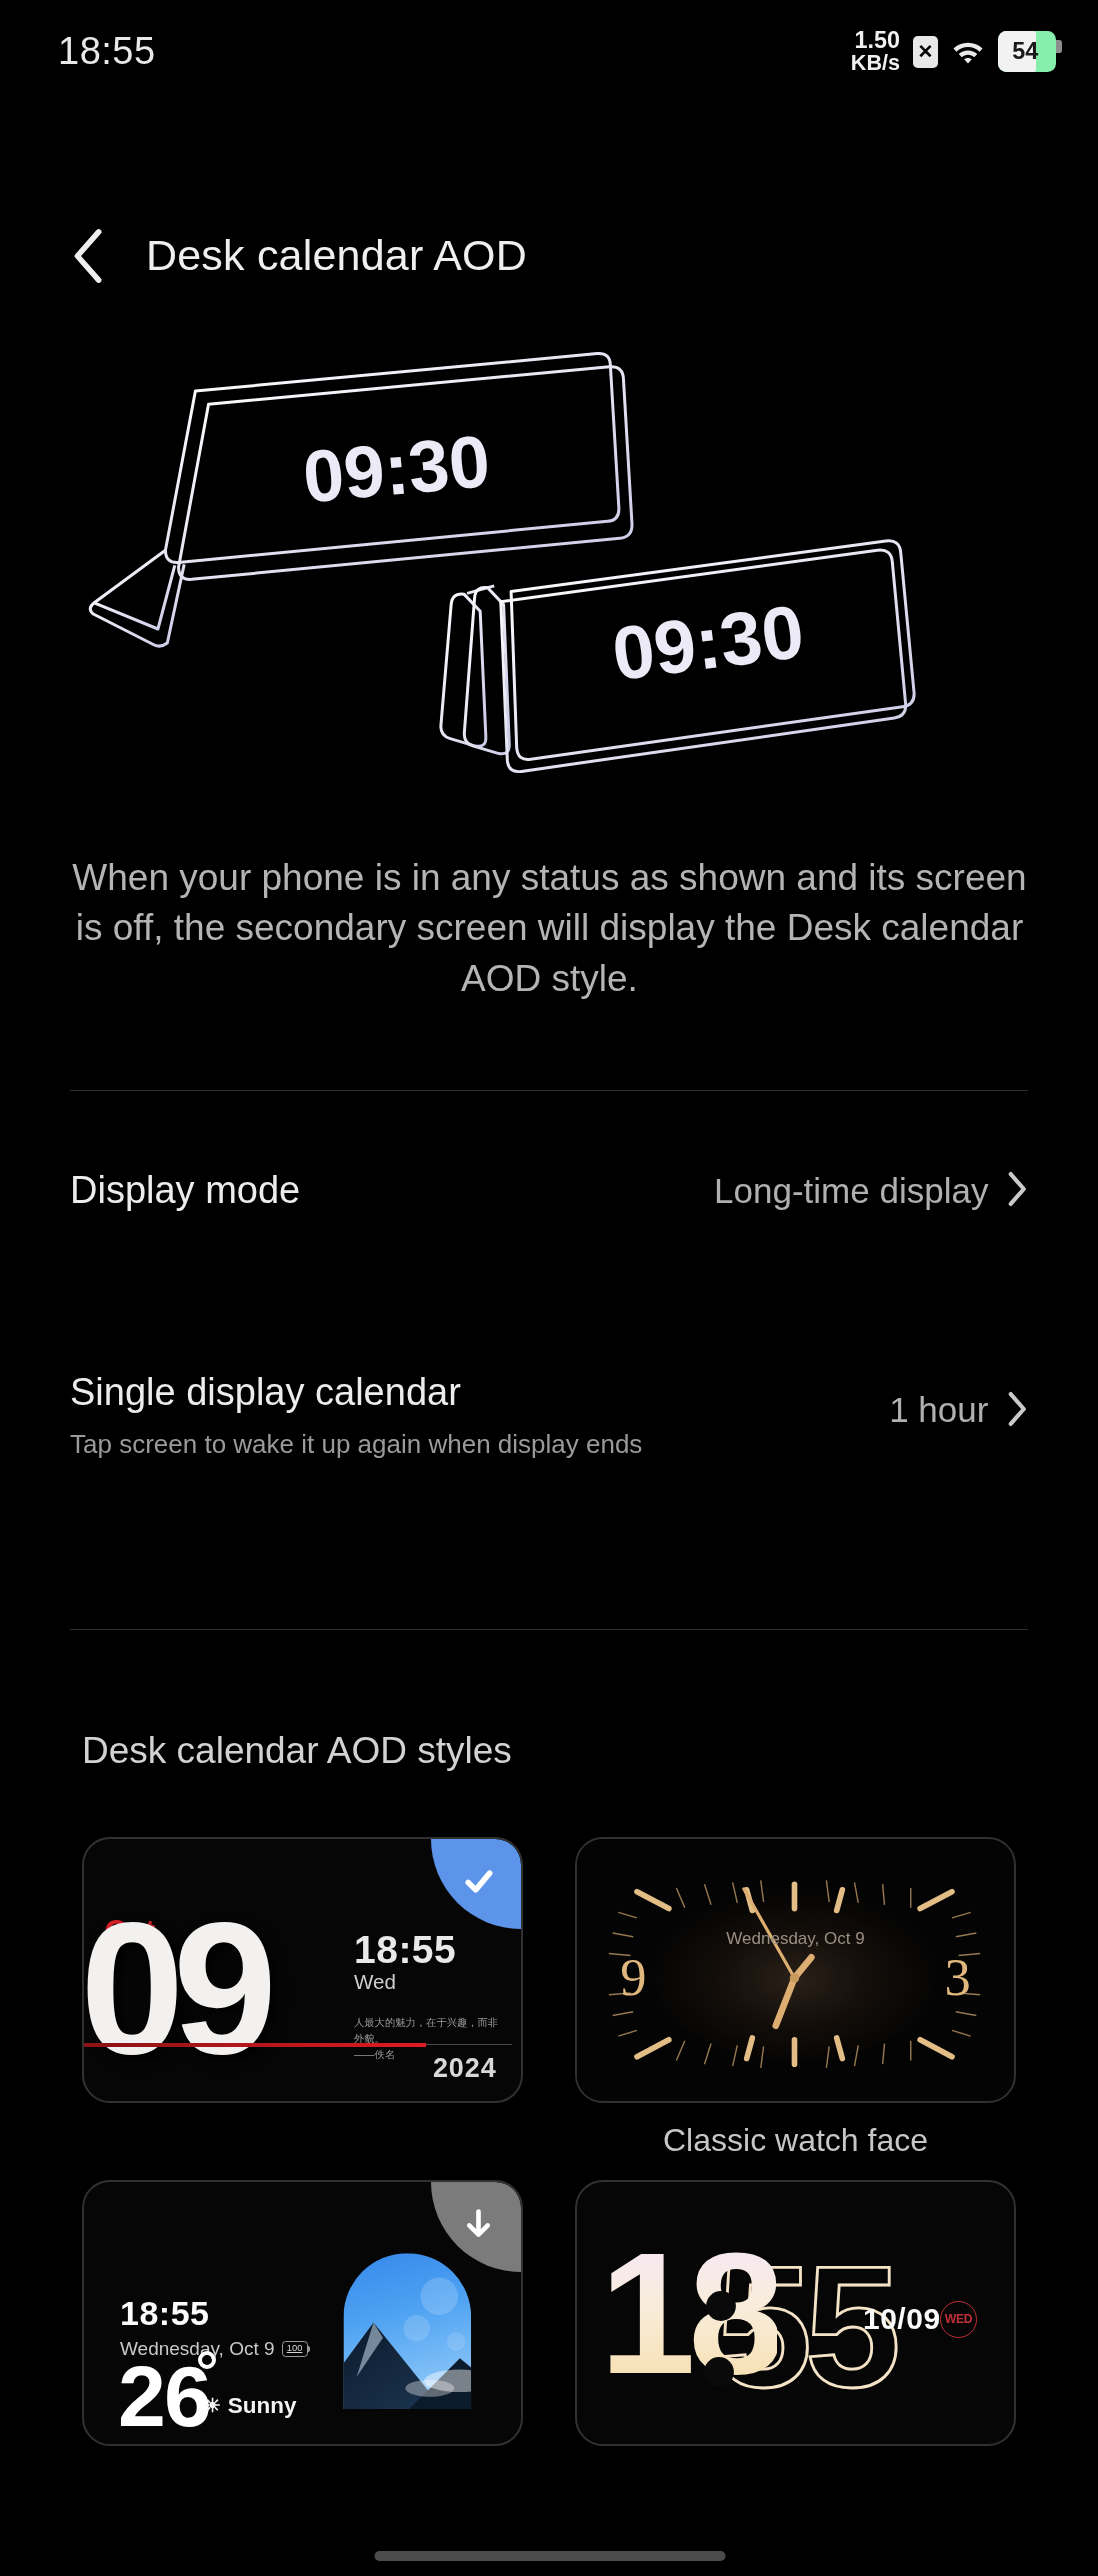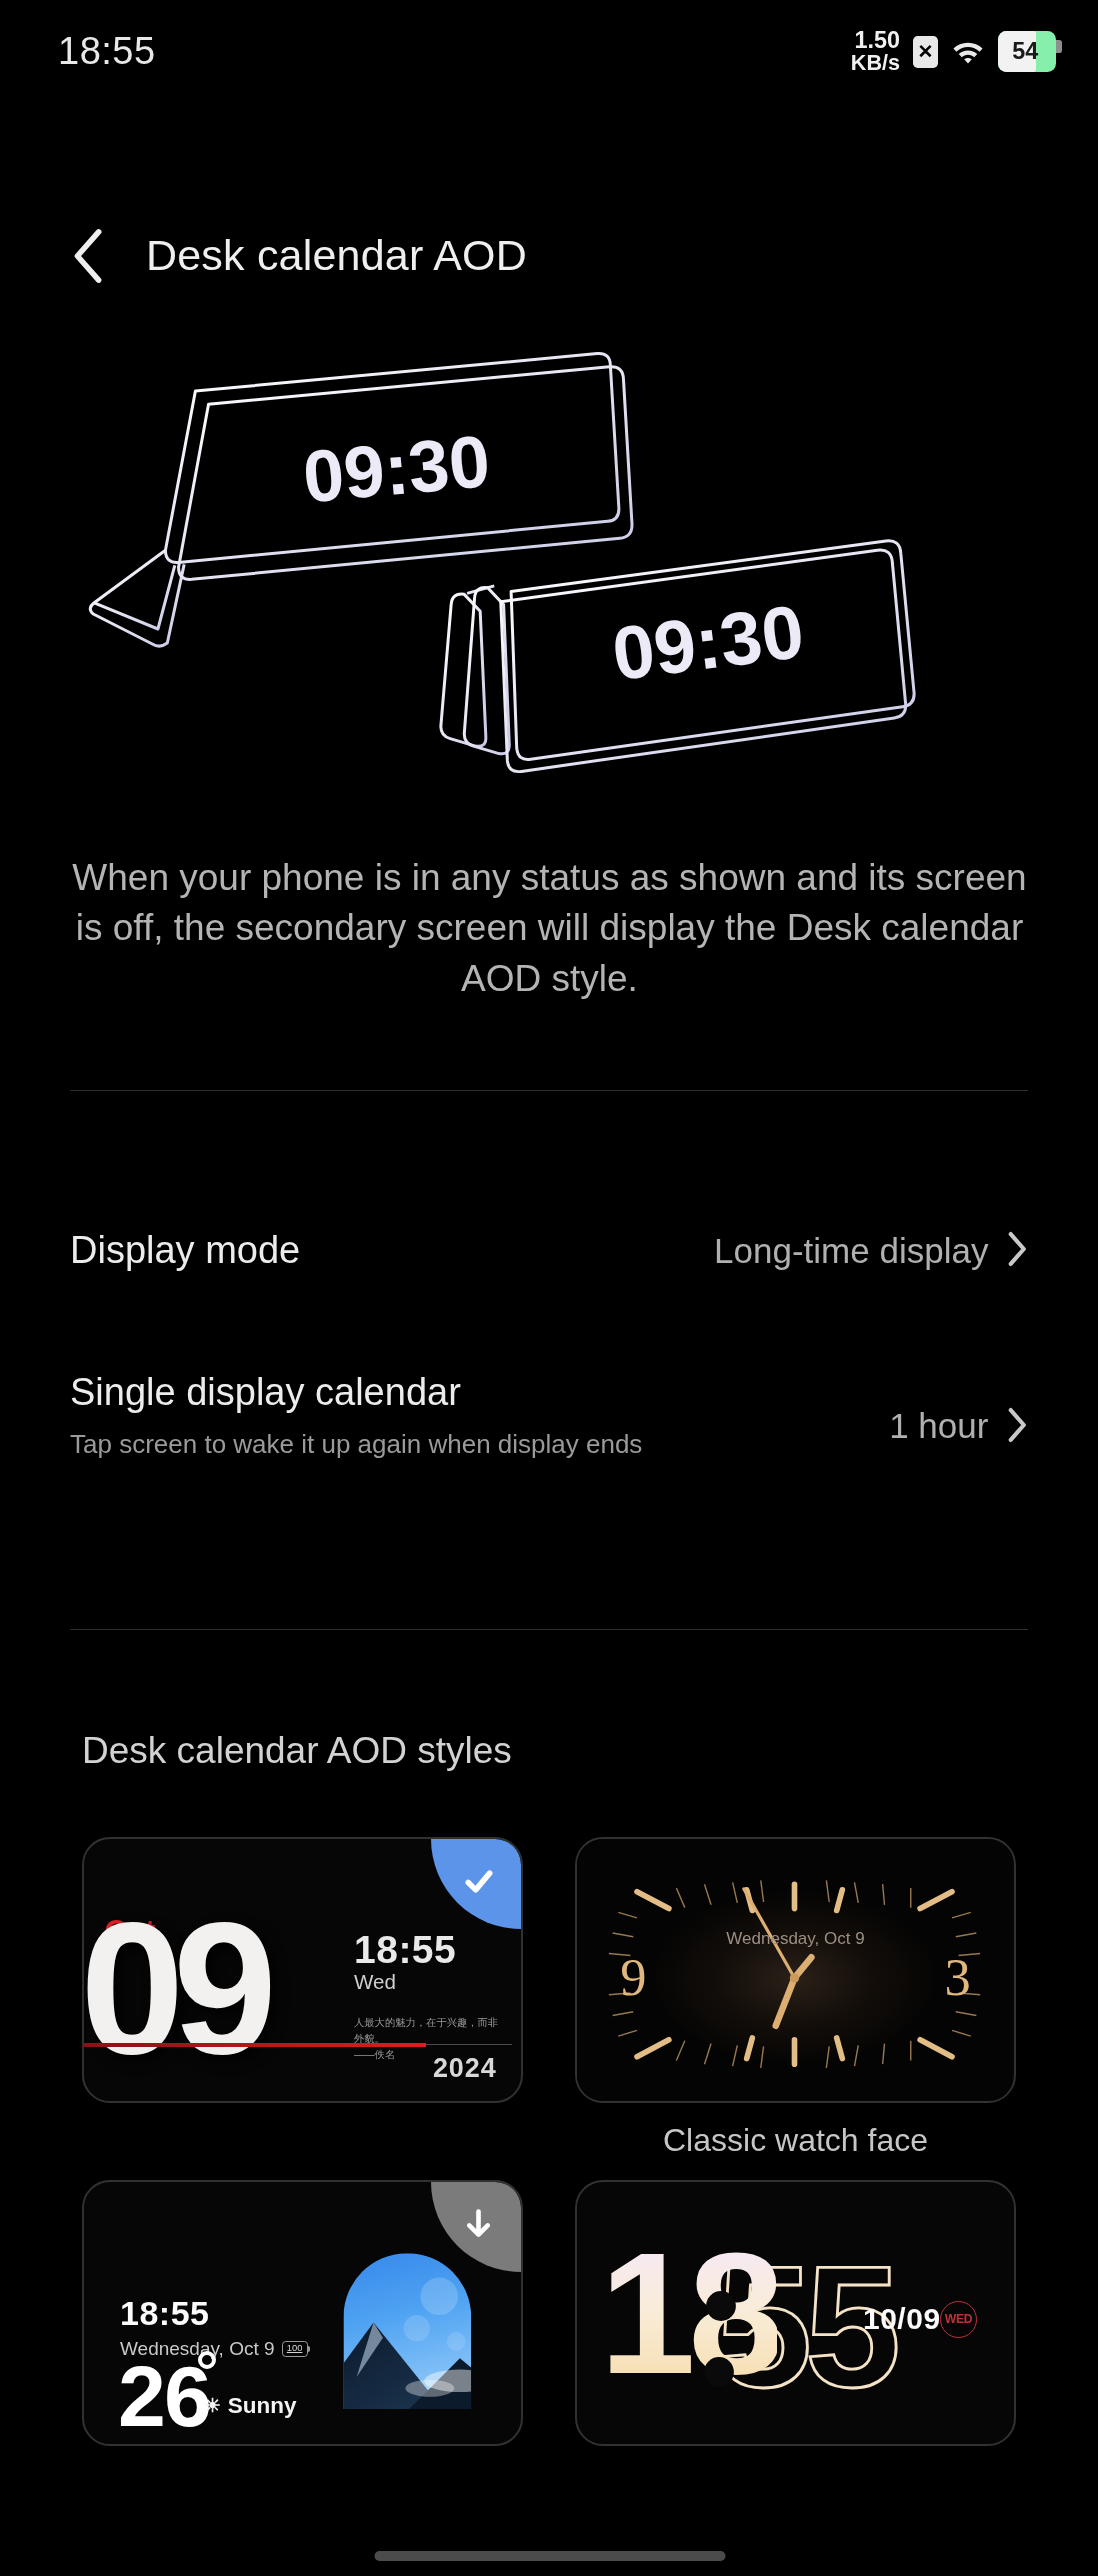--- a/index.html
+++ b/index.html
@@ -112,37 +112,37 @@
   #div1 { top: 1090px; }
   #div2 { top: 1629px; }
 
   
   .row {
     position: absolute; left: 70px;
     width: 958px;
     display: flex; align-items: flex-start;
     cursor: pointer;
   }
-  #row-display-mode { top: 1228px; align-items: center; }
+  #row-display-mode { top: 1168px; align-items: center; }
   #row-duration { top: 1370px; }
 
   .row-left { flex: 1; padding-right: 22.5px; }
   .row-title {
     font-size: 38px; color: #ececec; font-weight: 400;
     line-height: 1.2;
   }
   .row-sub {
     font-size: 26px; color: #9a9a9a; font-weight: 400;
     line-height: 1.33; margin-top: 11.2px; max-width: 609px;
   }
   .row-right {
     display: flex; align-items: center; gap: 19px;
     white-space: nowrap;
   }
-  #row-duration .row-right { margin-top: 36px; }
+  #row-duration .row-right { margin-top: 20px; }
   .row-value {
     font-size: 35px; color: #b0b0b0; font-weight: 400;
   }
   .chev { display: block; }
 
   
   .section-head {
     position: absolute; top: 1730px; left: 82px;
     font-size: 37px; color: #d2d2d2; font-weight: 400;
   }

